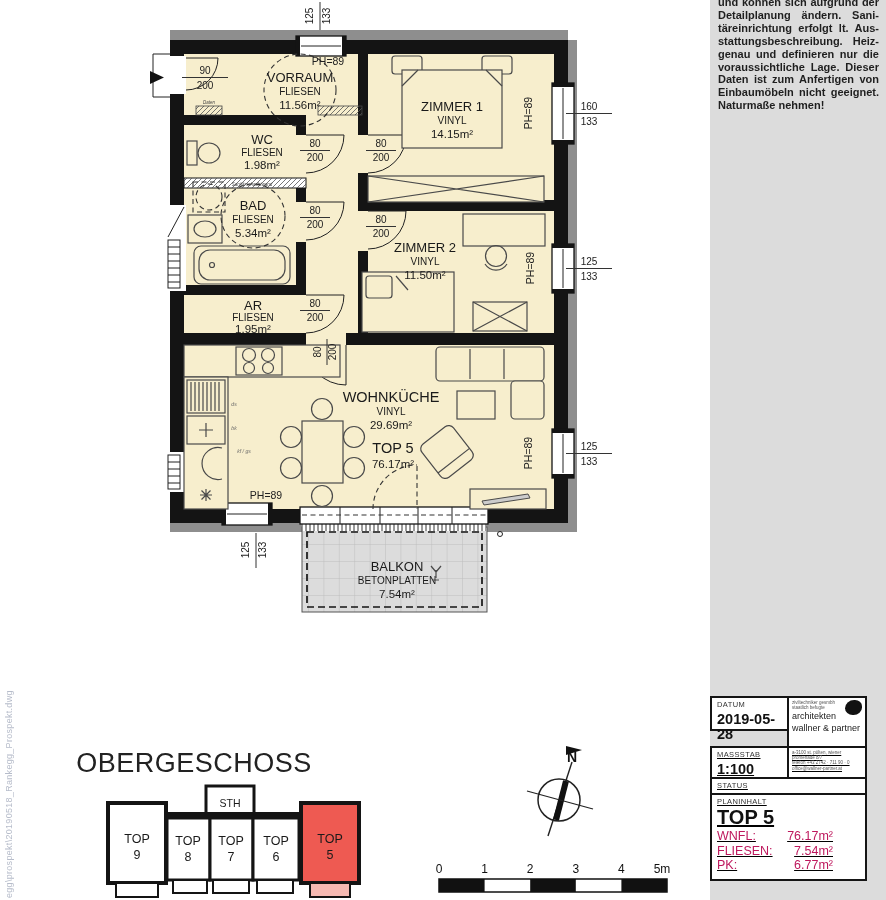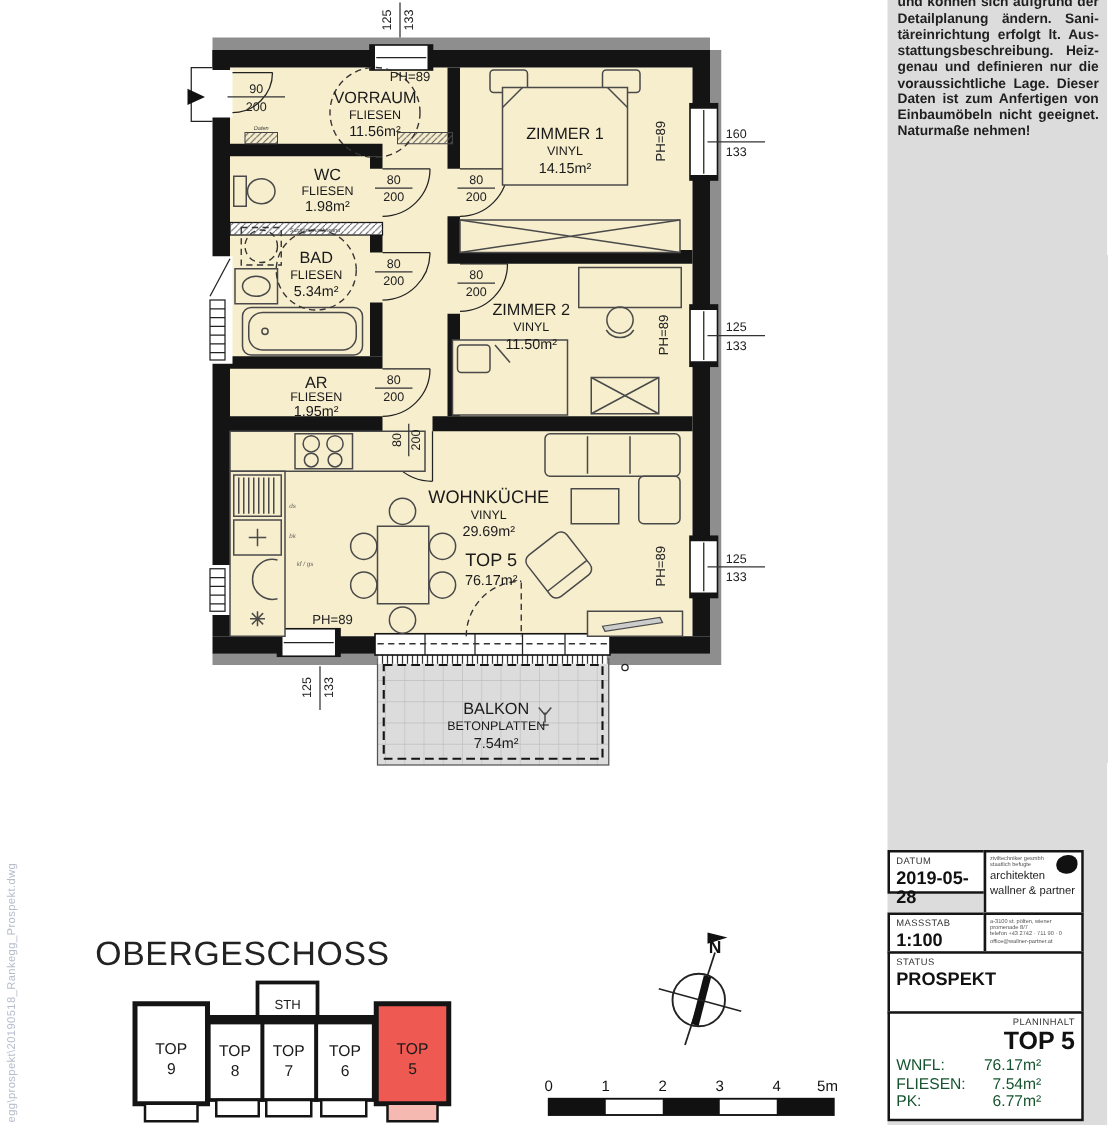--- a/index.html
+++ b/index.html
@@ -4,39 +4,39 @@
 <style>
   html,body{margin:0;padding:0;background:#fff;}
   .stage{position:relative;width:886px;height:900px;background:#fff;overflow:hidden;
          font-family:"Liberation Sans",sans-serif;}
   
   .sidebar{position:absolute;left:710px;top:0;width:176px;height:900px;background:#dcdcdc;}
   .disclaimer{position:absolute;top:-4px;left:8px;width:161px;color:#1f1f1f;
               font-size:11px;line-height:12.9px;font-weight:600;}
   .disc-line{text-align:justify;text-align-last:justify;}
   .disc-line.last{text-align-last:left;}
-  .infopanel{position:absolute;left:0px;top:680px;width:157px;}
+  .infopanel{position:absolute;left:0px;top:696px;width:157px;}
   .ip-row{display:flex;}
-  .mt{margin-top:-2px;}
+  .mt{margin-top:-2px;text-decoration:underline;}
   .ip-cell{background:#fff;border:2px solid #151515;padding:3px 5px;box-sizing:border-box;position:relative;}
   .c-datum{width:79px;height:35px;}
   .c-logo{width:80px;height:52px;margin-left:-2px;padding:2px 3px;}
   .c-mass{width:79px;height:33px;}
   .c-addr{width:80px;height:33px;margin-left:-2px;padding:2px 3px;}
-  .c-status{width:157px;height:50px;}
-  .c-plan{width:157px;height:88px;text-align:right;}
+  .c-status{width:157px;height:18px;}
+  .c-plan{width:157px;height:88px;}
   .ip-lbl{font-size:7.5px;color:#333;letter-spacing:.4px;line-height:8px;}
   .ip-val{font-size:14.5px;font-weight:600;color:#111;margin-top:3px;line-height:15px;}
   .logo-tiny,.addr-tiny{font-size:4.5px;color:#555;line-height:5.2px;}
   .logo-name{font-size:9px;color:#222;line-height:9.5px;margin-top:2px;}
   .logo-blob{position:absolute;right:3px;top:2px;width:17px;height:15px;background:#111;
              border-radius:60% 45% 55% 50%;}
   .top-title{font-size:20px;font-weight:700;color:#111;line-height:21px;margin-top:1px;}
   .stats{width:116px;margin-top:1px;}
-  .stat-row{display:flex;justify-content:space-between;font-size:12.5px;color:#14532d;line-height:14.5px;}
+  .stat-row{display:flex;justify-content:space-between;font-size:12.5px;color:#be185d;line-height:14.5px;}
   
   .path-note{position:absolute;left:4px;top:898px;transform:rotate(-90deg);transform-origin:0 0;
              font-size:9px;color:#b6bcca;letter-spacing:.3px;white-space:nowrap;width:520px;}
   
   svg text{font-family:"Liberation Sans",sans-serif;text-anchor:middle;fill:#1a1a1a;}
   .w{fill:#141414;}
   .gray{fill:#8e8e8e;}
   .cream{fill:#f7eecd;}
   .wht{fill:#ffffff;stroke:#141414;stroke-width:1.3;}
   .cap{fill:#141414;}

